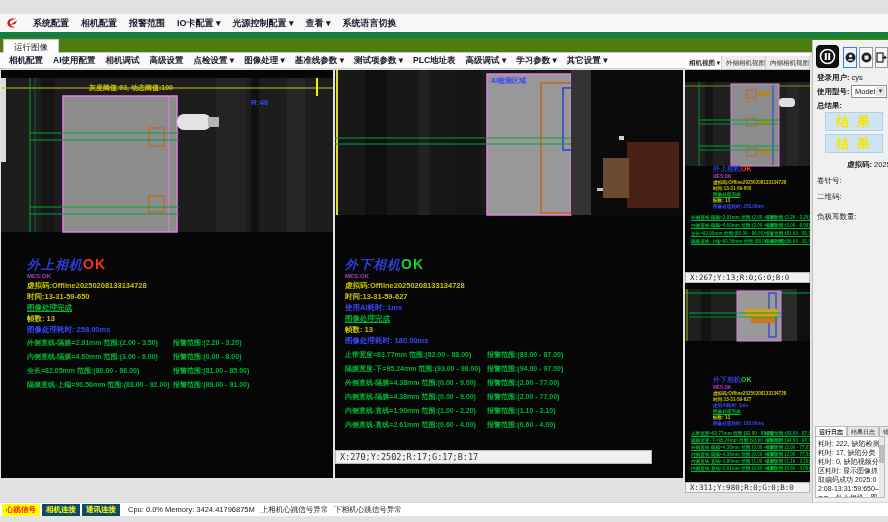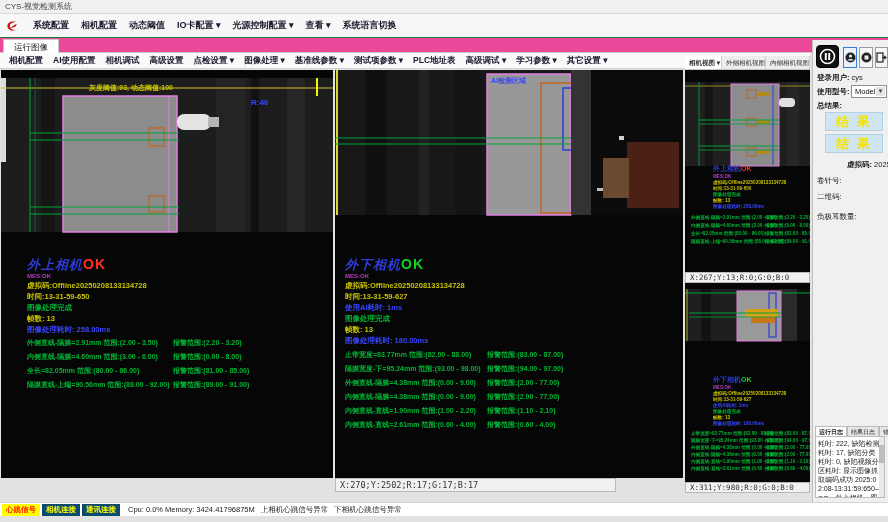--- a/index.html
+++ b/index.html
@@ -1,34 +1,34 @@
 <!DOCTYPE html>
 <html><head>
 <meta charset="utf-8">
 <style>
   * { margin:0; padding:0; box-sizing:border-box; }
   html,body { width:888px; height:522px; background:#ffffff; font-family:"Liberation Sans", sans-serif; overflow:hidden; }
   #app { position:relative; width:888px; height:522px; background:#e2e2e2; font-size:9px; color:#222; }
 
   
   .titlebar { position:absolute; left:0; top:0; width:888px; height:14px; background:#f0f0f0; border-bottom:1px solid #d8d8d8; font-size:8px; color:#444; line-height:14px; padding-left:5px; }
-  .menubar { position:absolute; left:0; top:14px; width:888px; height:24px; background:#f7f7f7; border-bottom:1px solid #15803d; display:flex; align-items:center; }
+  .menubar { position:absolute; left:0; top:14px; width:888px; height:24px; background:#f7f7f7; border-bottom:6px solid #15803d; display:flex; align-items:center; }
   .logo { width:16px; height:14px; margin:0 6px 0 5px; }
   .menu-item { padding:2px 6px; font-size:9px; color:#1a1a2e; font-weight:bold; cursor:default; }
-  .tabrow { position:absolute; left:0; top:38px; width:888px; height:15px; background:#ec4899; border-bottom:1px solid #c9c9c9; }
+  .tabrow { position:absolute; left:0; top:38px; width:888px; height:15px; background:#4d7c0f; border-bottom:1px solid #c9c9c9; }
   .run-tab { position:absolute; left:3px; top:1px; height:14px; padding:0 10px; background:#ffffff; border:1px solid #c9c9c9; border-bottom:none; font-size:8.5px; line-height:14px; color:#222; }
   .toolbar { position:absolute; left:0; top:53px; width:810px; height:16px; background:#fafafa; border-bottom:1px solid #d0d0d0; display:flex; align-items:center; padding-left:4px; }
   .tool-item { padding:1px 5px; font-size:8.5px; color:#1a1a2e; font-weight:bold; }
 
   
   .view { position:absolute; background:#060606; overflow:hidden;padding-left:32px; }
   .view svg { position:absolute; left:0; top:0; }
   .vstatus { position:absolute; background:#f1f1f1; border:1px solid #b9b9b9; font-family:"DejaVu Sans Mono", monospace; font-size:8.5px; color:#333; line-height:13px; padding-left:4px; }
   .ovl { position:absolute; white-space:nowrap; font-weight:bold; }
-  .t-yellow { color:#c9c400; } .t-green { color:#00b335; } .t-blue { color:#3946ff; }
+  .t-yellow { color:#c9c400; } .t-green { color:#00b335;text-decoration:underline; } .t-blue { color:#3946ff; }
   .t-purple { color:#b63cc4; } .t-red { color:#ff3020; } .t-okgreen { color:#17d028; }
   .cam-title { font-size:13px; font-style:italic; letter-spacing:1px; color:#2f3bd8; }
   .cam-title .ok { font-style:normal; text-decoration:none; font-size:14px; }
   .mrow { font-size:7px; font-weight:bold; color:#00b335; }
   .mini { font-size:4.6px; }
   .mini-title { font-size:7px; }
 
   
   .ptabs { position:absolute; left:685px; top:56px; width:125px; height:14px; background:#ededed; border-bottom:1px solid #c5c5c5; display:flex; font-size:6.5px; line-height:13px; }
   .ptab { padding:0 4px; border-right:1px solid #cfcfcf; color:#333; white-space:nowrap; overflow:hidden; }
@@ -56,32 +56,29 @@
   .badge { padding:1px 4px; margin-right:2px; font-weight:bold; }
   .badge.b1 { background:#ffff00; color:#ff2000; margin-left:2px; }
   .badge.b2 { background:#0c4a6e; color:#ffff00; }
   .btext { margin-left:6px; color:#222; }
 </style>
 </head>
 <body>
 
 <div id="app">
 
-  <div class="titlebar">
-    <span>CYS-视觉检测系统</span>
-  </div>
 
   <div class="menubar">
     <svg class="logo" viewBox="0 0 20 16">
       <path d="M14 3 C8 1 3 4 3 8 C3 12 8 15 13 13 C9 13 6 11 6 8 C6 5 10 3 14 3 Z" fill="#cc1111"></path>
       <path d="M5 11 L15 5 L13 9 Z" fill="#cc1111"></path>
     </svg>
     <span class="menu-item">系统配置</span>
     <span class="menu-item">相机配置</span>
-    <span class="menu-item">动态阈值</span>
+    <span class="menu-item">报警范围</span>
     <span class="menu-item">IO卡配置 ▾</span>
     <span class="menu-item">光源控制配置 ▾</span>
     <span class="menu-item">查看 ▾</span>
     <span class="menu-item">系统语言切换</span>
   </div>
 
   <div class="tabrow">
     <div class="run-tab">运行图像</div>
   </div>
 
@@ -180,21 +177,21 @@
     <div class="ovl mrow" style="left:152px; top:294px;">报警范围:(94.00 - 97.00)</div>
     <div class="ovl mrow" style="left:10px; top:308px;">外侧直线-隔膜=4.38mm 范围:(0.00 - 9.00)</div>
     <div class="ovl mrow" style="left:152px; top:308px;">报警范围:(2.00 - 77.00)</div>
     <div class="ovl mrow" style="left:10px; top:322px;">内侧直线-隔膜=4.38mm 范围:(0.00 - 9.00)</div>
     <div class="ovl mrow" style="left:152px; top:322px;">报警范围:(2.00 - 77.00)</div>
     <div class="ovl mrow" style="left:10px; top:336px;">内侧直线-直线=1.90mm 范围:(1.00 - 2.20)</div>
     <div class="ovl mrow" style="left:152px; top:336px;">报警范围:(1.10 - 2.10)</div>
     <div class="ovl mrow" style="left:10px; top:350px;">内侧直线-直线=2.61mm 范围:(0.60 - 4.00)</div>
     <div class="ovl mrow" style="left:152px; top:350px;">报警范围:(0.60 - 4.00)</div>
   </div>
-  <div class="vstatus" style="left:335px; top:478px; width:281px; height:14px;">X:270;Y:2502;R:17;G:17;B:17</div>
+  <div class="vstatus" style="left:335px; top:450px; width:317px; height:14px;">X:270;Y:2502;R:17;G:17;B:17</div>
 
   <div class="ptabs">
     <div class="ptab sel">相机视图 ▾</div>
     <div class="ptab">外侧相机视图</div>
     <div class="ptab">内侧相机视图</div>
   </div>
 
   <div class="view" style="left:685px; top:70px; width:125px; height:202px;">
     <svg width="125" height="202" viewBox="0 0 125 202">
       <rect x="0" y="12" width="125" height="84" fill="#1f1f1f"></rect>

